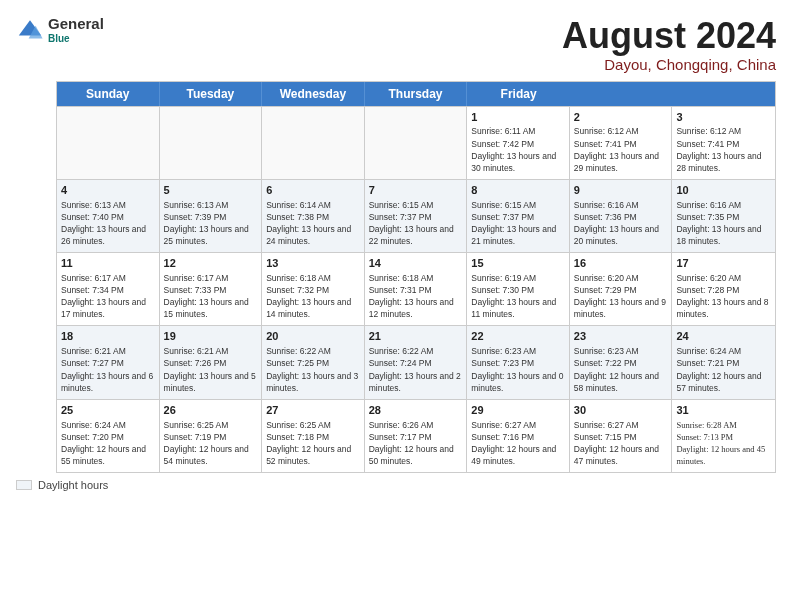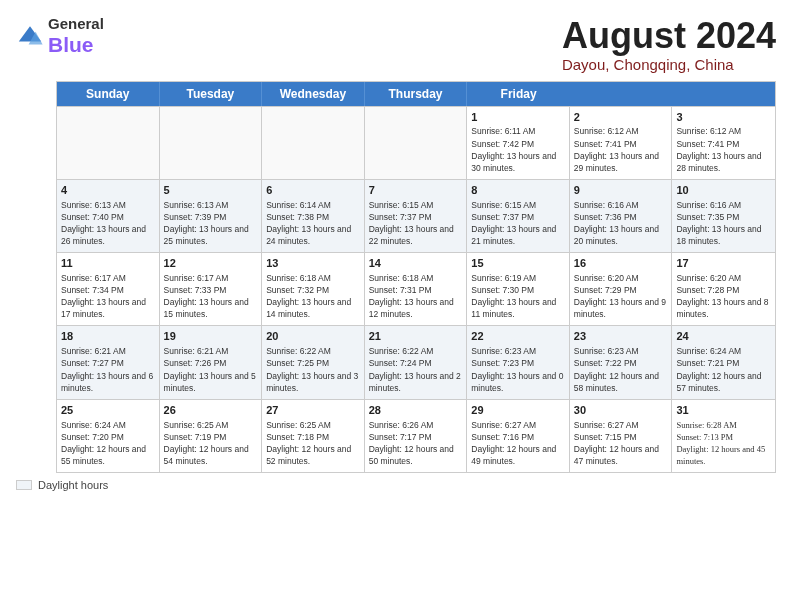--- a/index.html
+++ b/index.html
@@ -32,29 +32,30 @@
       display: flex;
       flex-direction: column;
       line-height: 1.1;
     }
     .logo-general {
       font-size: 15px;
       font-weight: bold;
       color: #333;
     }
     .logo-blue {
-      font-size: 21px;
-      font-weight: bold;
-      color: #8b5cf6;
+      font-size: 10px;
+      font-weight: bold;
+      color: #0f766e;
     }
     .logo-icon {
       width: 28px;
       height: 28px;
     }
     .title-block {
+      text-align: right;
     }
     .month-title {
       font-size: 36px;
       font-weight: bold;
       color: #222;
       line-height: 1.1;
     }
     .subtitle {
       font-size: 15px;
       color: #7f1d1d;

